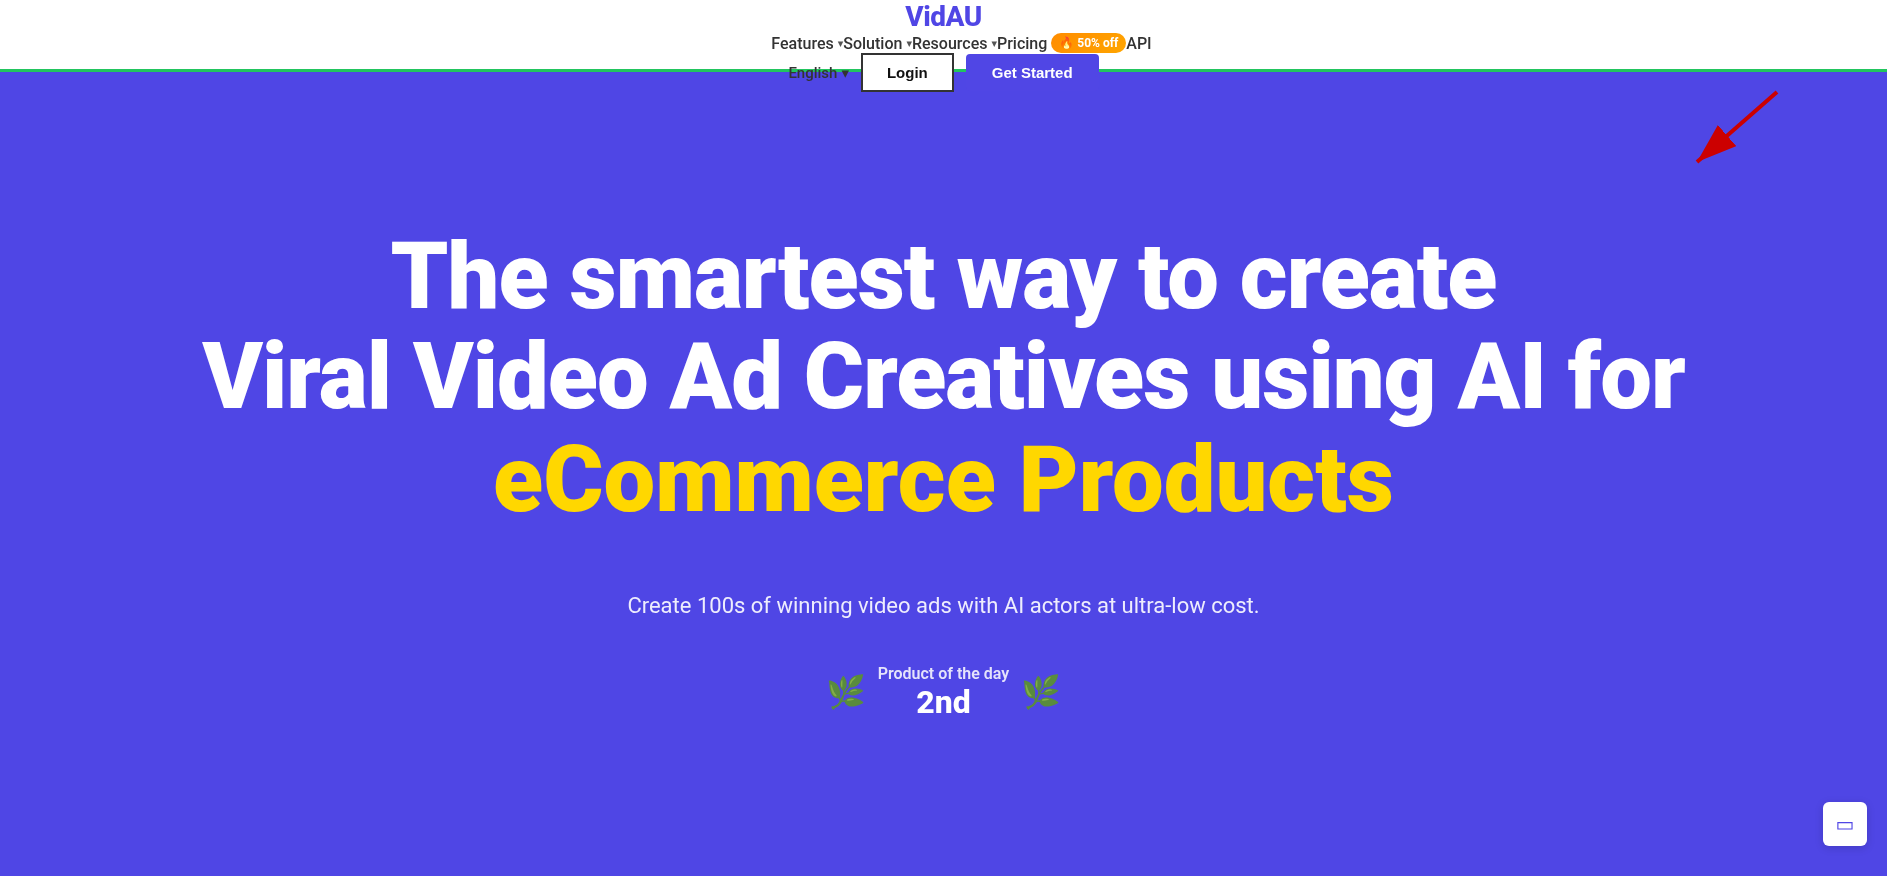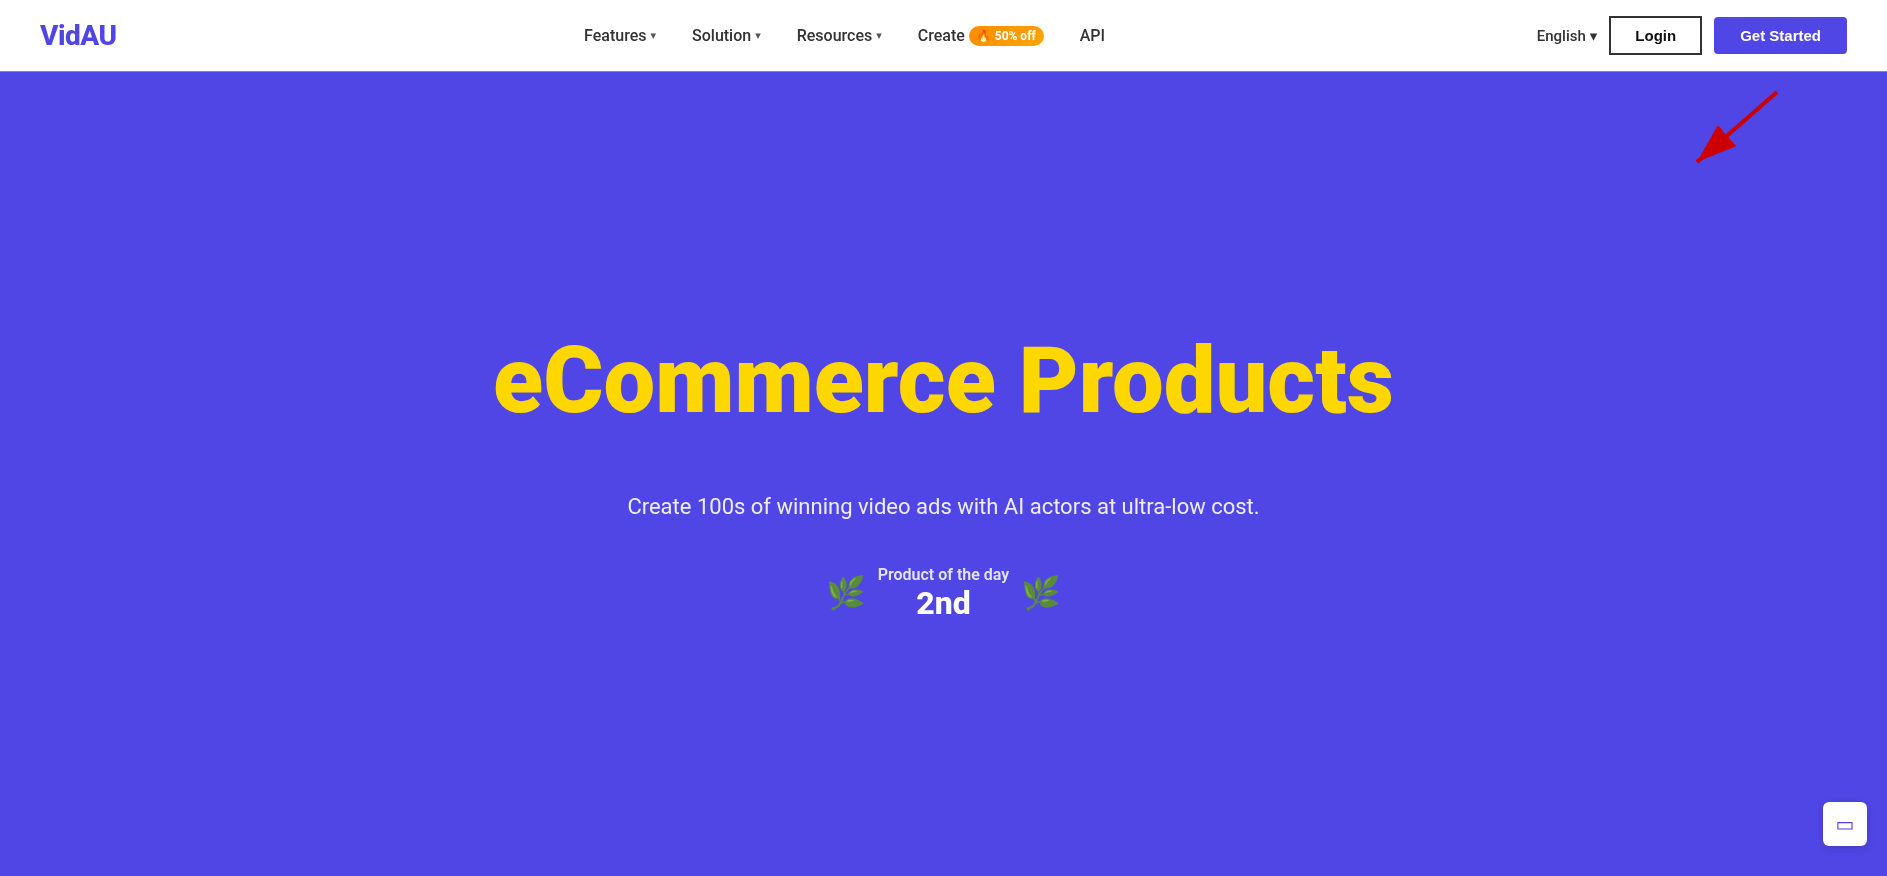--- a/index.html
+++ b/index.html
@@ -12,36 +12,36 @@
     }
 
     
     .navbar {
       display: flex;
       align-items: center;
       justify-content: space-between;
       padding: 0 40px;
       height: 72px;
       background: #fff;
-      border-bottom: 1px solid #22c55e;
+      border-bottom: 3px solid #22c55e;
       position: relative;
       z-index: 10;
+      flex-direction: column;
     }
 
     .logo {
       font-size: 28px;
       font-weight: 800;
       color: #5046e5;
       letter-spacing: -0.5px;
     }
 
     .nav-links {
       display: flex;
       align-items: center;
-      gap: 36px;
       list-style: none;
       margin-left: 36px;
     }
 
     .nav-links li a {
       text-decoration: none;
       color: #333;
       font-size: 16px;
       font-weight: 500;
       display: flex;
@@ -232,21 +232,21 @@
       </a>
     </li>
     <li>
       <a href="#">
         <span>Resources</span>
         <span class="chevron">▾</span>
       </a>
     </li>
     <li>
       <a href="#" class="pricing-link">
-        <span>Create</span>
+        <span>Pricing</span>
         <span class="discount-badge">
           <span>🔥</span>
           <span>50% off</span>
         </span>
       </a>
     </li>
     <li>
       <a href="#">
         <span>API</span>
       </a>
@@ -267,20 +267,24 @@
 
   <svg class="annotation-arrow" viewBox="0 0 120 100">
     <defs>
       <marker id="arrowhead" markerWidth="10" markerHeight="7" refX="10" refY="3.5" orient="auto">
         <polygon points="0 0, 10 3.5, 0 7" fill="#cc0000"></polygon>
       </marker>
     </defs>
     <line x1="110" y1="10" x2="30" y2="80" stroke="#cc0000" stroke-width="4" marker-end="url(#arrowhead)"></line>
   </svg>
 
+  <h1 class="hero-title">
+    <span>The smartest way to create</span><br>
+    <span>Viral Video Ad Creatives using AI for</span>
+  </h1>
   <span class="hero-highlight">eCommerce Products</span>
 
   <p class="hero-sub">Create 100s of winning video ads with AI actors at ultra-low cost.</p>
 
   <div class="product-badge">
     <span class="laurel">🌿</span>
     <div class="product-of-day">
       <span class="product-of-day-label">Product of the day</span>
       <span class="product-rank">2nd</span>
     </div>

